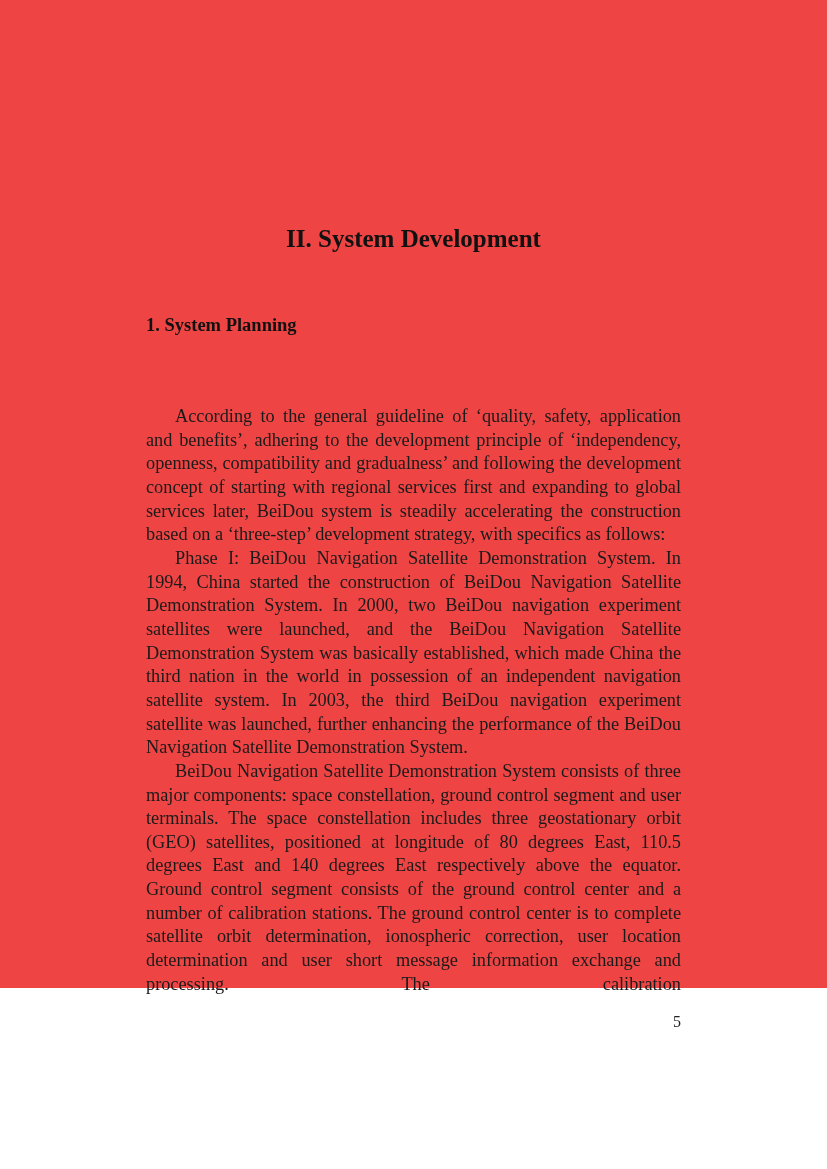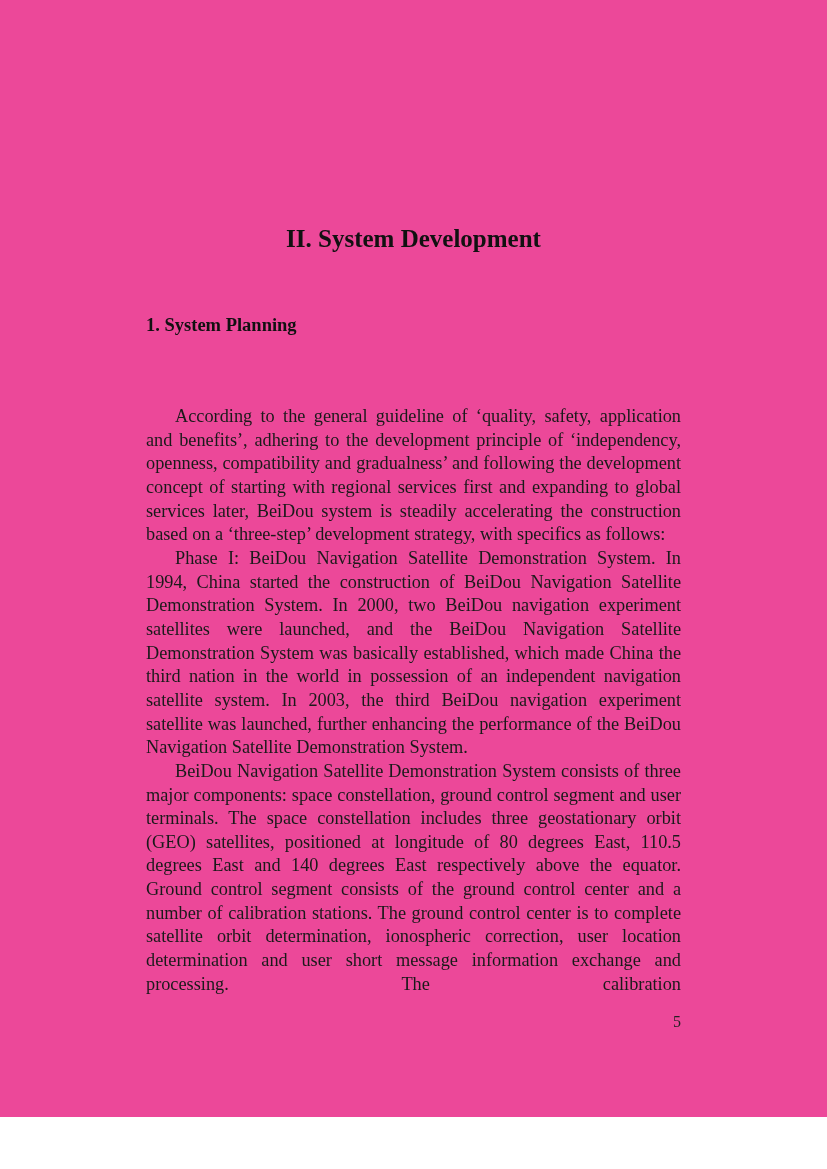--- a/index.html
+++ b/index.html
@@ -12,22 +12,22 @@
     height: 1169px;
     position: relative;
     overflow: hidden;
     font-family: "Liberation Serif", "DejaVu Serif", serif;
     color: #1a1a1a;
   }
   .page {
     position: absolute;
     left: 0; top: 0;
     width: 827px;
-    height: 1117px;
-    background: #ec4899;
+    height: 988px;
+    background: #ef4444;
   }
   .chapter-title {
     position: absolute;
     left: 0;
     width: 827px;
     top: 222px;
     margin: 0;
     text-align: center;
     font-weight: bold;
     font-size: 25px;

